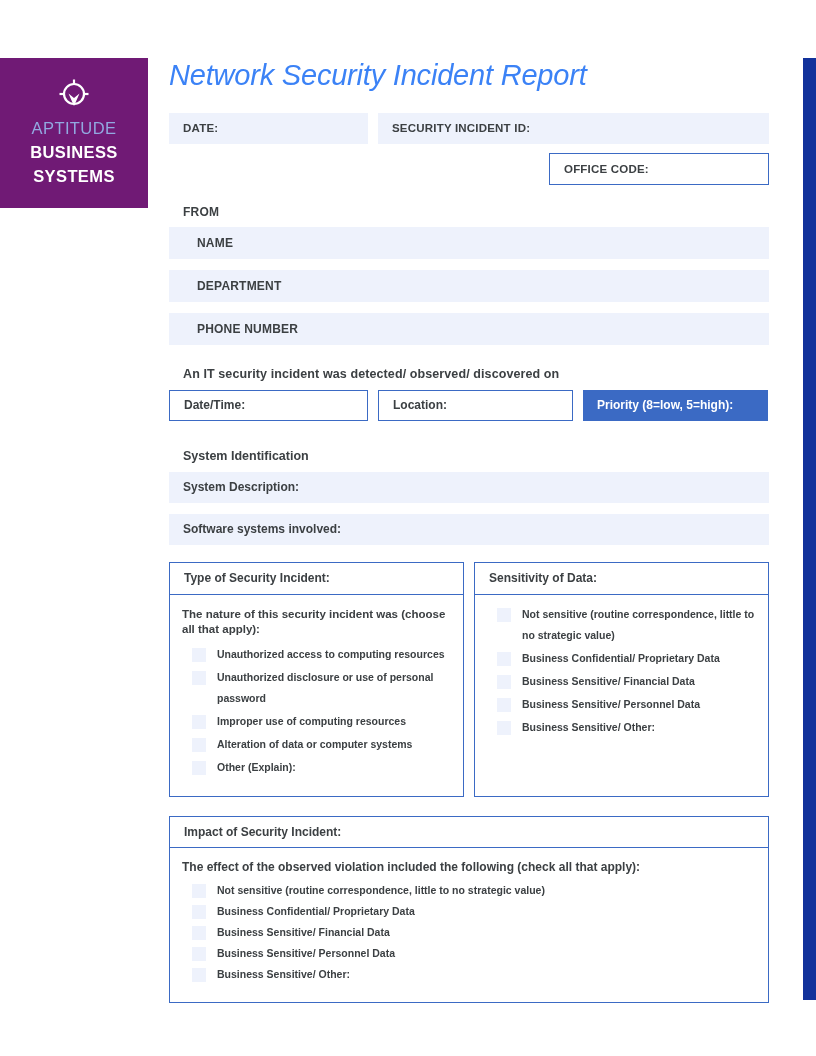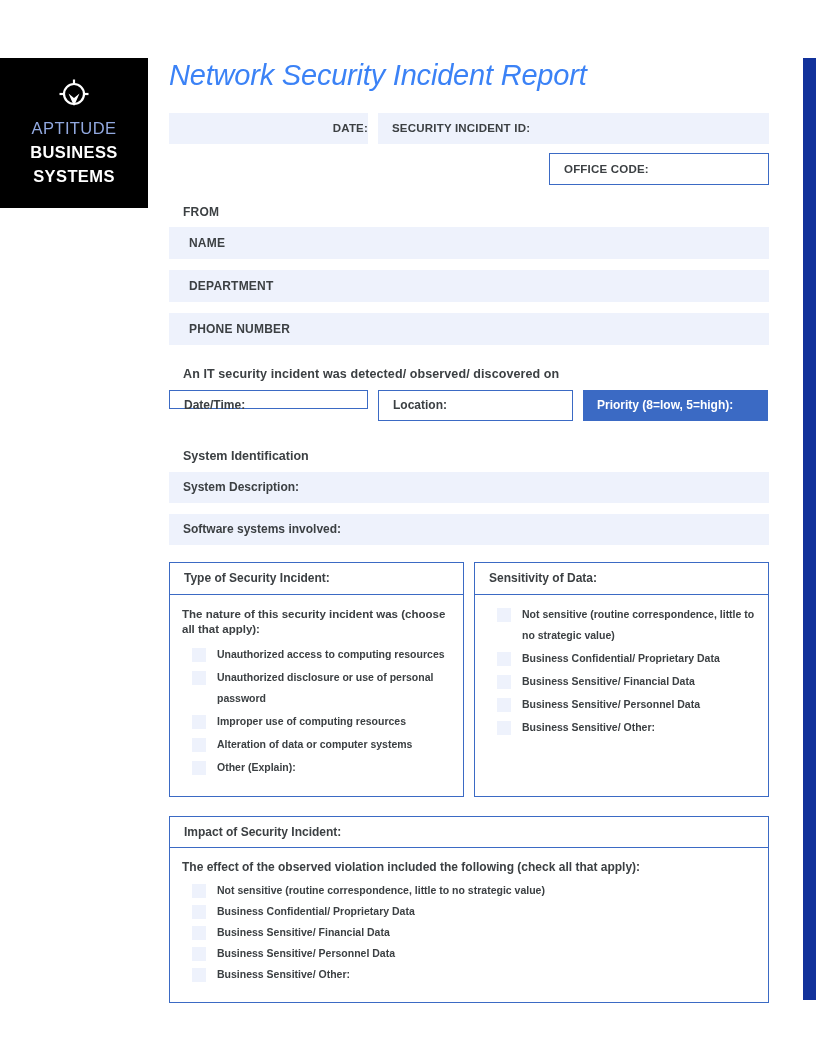--- a/index.html
+++ b/index.html
@@ -16,21 +16,21 @@
     overflow: hidden;
   }
 
   
   .brand-block {
     position: absolute;
     left: 0;
     top: 58px;
     width: 148px;
     height: 150px;
-    background: #000000;
+    background: #701a75;
     display: flex;
     flex-direction: column;
     align-items: center;
     justify-content: flex-start;
     padding-top: 20px;
     box-sizing: border-box;
   }
   .brand-logo {
     width: 32px;
     height: 32px;
@@ -109,21 +109,20 @@
     margin-bottom: 9px;
   }
   .f-date {
     width: 199px;
     height: 31px;
     line-height: 31px;
     padding-left: 14px;
     font-size: 11.5px;
     font-weight: 600;
     letter-spacing: 0.2px;
-    text-align: right;
   }
   .gap10 { width: 10px; flex: 0 0 10px; }
   .f-incidentid {
     width: 391px;
     height: 31px;
     line-height: 31px;
     padding-left: 14px;
     font-size: 11.5px;
     font-weight: 600;
     letter-spacing: 0.2px;
@@ -151,41 +150,41 @@
     font-weight: 600;
     padding-left: 14px;
     margin-bottom: 8px;
     letter-spacing: 0.2px;
   }
 
   .f-wide {
     width: 600px;
     height: 32px;
     line-height: 32px;
-    padding-left: 20px;
+    padding-left: 28px;
     font-size: 12px;
     font-weight: 600;
     letter-spacing: 0.2px;
     margin-bottom: 11px;
   }
 
   
   .label-detected {
     font-size: 12.5px;
     font-weight: 600;
     padding-left: 14px;
     margin-top: 22px;
     margin-bottom: 9px;
     letter-spacing: 0.1px;
   }
 
   .row-dtl { margin-bottom: 0; }
   .f-datetime {
     width: 199px;
-    height: 19px;
+    height: 31px;
     line-height: 29px;
     padding-left: 14px;
     font-size: 12px;
     font-weight: 600;
   }
   .f-location {
     width: 195px;
     height: 31px;
     line-height: 29px;
     padding-left: 14px;

